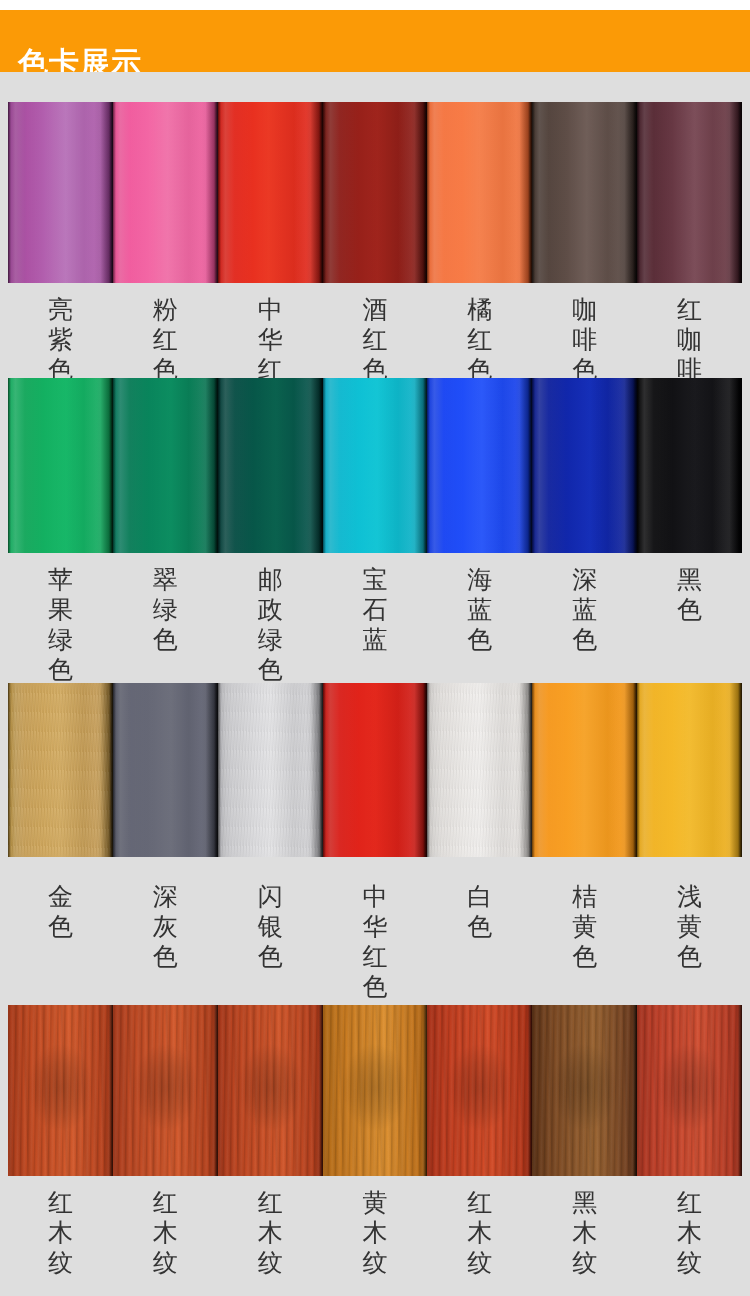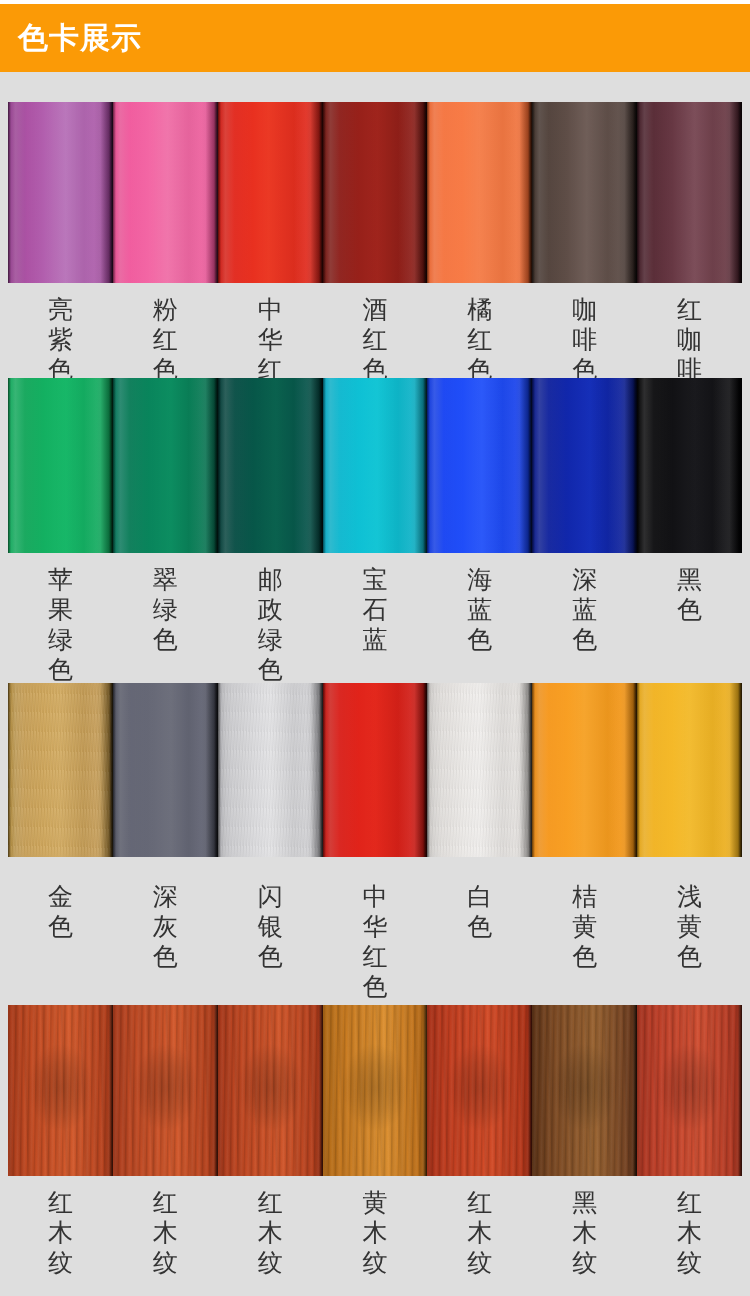--- a/index.html
+++ b/index.html
@@ -14,25 +14,25 @@
   .page{
     position:relative;
     width:750px;
     height:1296px;
     background:#ffffff;
   }
 
   
   .header{
     position:absolute;
-    left:0; top:4px;
+    left:0; top:10px;
     width:750px; height:68px;
     background:#fb9a06;
     display:flex;
-    align-items:center;
+    align-items:flex-end;
   }
   .header-title{
     margin-left:18px;
     color:#ffffff;
     font-size:30px;
     font-weight:bold;
     letter-spacing:1px;
     line-height:1;
     font-family:"DejaVu Sans","Liberation Sans",sans-serif;
   }

